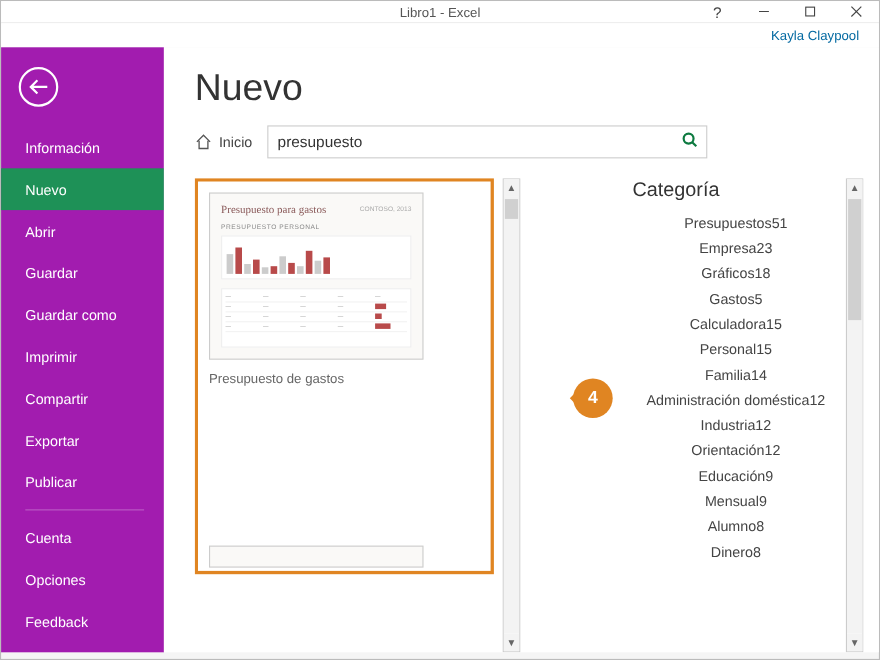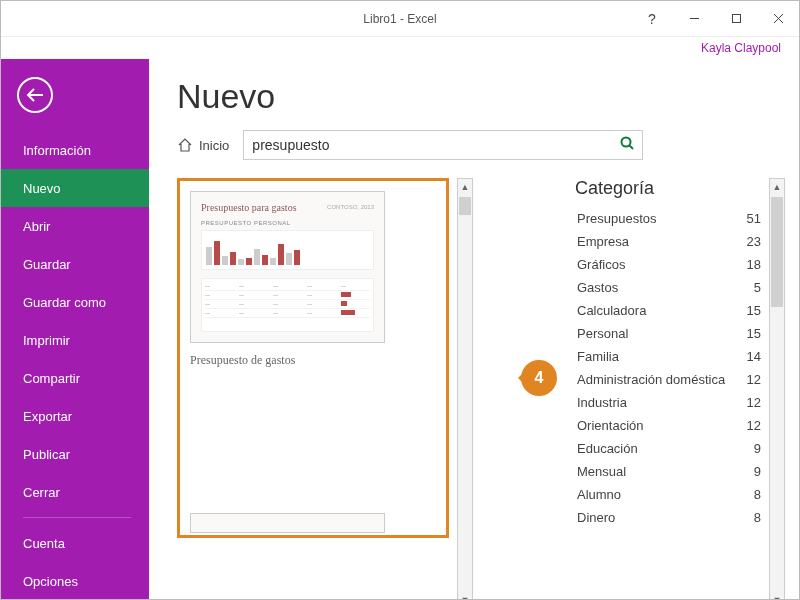--- a/index.html
+++ b/index.html
@@ -1,24 +1,24 @@
 <!DOCTYPE html>
 <html><head>
 <meta charset="utf-8">
 <style>
 * { box-sizing: border-box; margin: 0; padding: 0; font-family: "Segoe UI", Arial, sans-serif; }
 body { width: 800px; height: 600px; background: #f5f5f5; overflow: hidden; border: 1px solid #bbb; position: relative; }
 
-.titlebar { height: 36px; background: #fff; display: flex; align-items: center; position: relative; border-bottom: 1px solid #eee; }
+.titlebar { height: 20px; background: #fff; display: flex; align-items: center; position: relative; border-bottom: 1px solid #eee; }
 .titlebar-title { position: absolute; left: 50%; transform: translateX(-50%); font-size: 12px; color: #555; }
 .titlebar-controls { margin-left: auto; display: flex; }
 .titlebar-btn { width: 42px; height: 28px; display: flex; align-items: center; justify-content: center; color: #444; font-size: 14px; }
 .titlebar-btn svg { width: 11px; height: 11px; stroke: #444; stroke-width: 1; fill: none; }
 
-.userline { height: 22px; background: #fff; display: flex; align-items: center; justify-content: flex-end; padding-right: 18px; font-size: 12px; color: #a21caf; }
+.userline { height: 22px; background: #fff; display: flex; align-items: center; justify-content: flex-end; padding-right: 18px; font-size: 12px; color: #0369a1; }
 
 .main { display: flex; height: calc(600px - 28px - 22px); }
 
 .sidebar { width: 148px; background: #a21caf; color: #fff; padding-top: 10px; }
 .back-circle { width: 36px; height: 36px; border: 2px solid #fff; border-radius: 50%; margin: 8px 0 18px 16px; display: flex; align-items: center; justify-content: center; }
 .back-circle svg { width: 18px; height: 14px; fill: #fff; }
 .side-item { height: 38px; display: flex; align-items: center; padding-left: 22px; font-size: 13px; cursor: pointer; }
 .side-item.active { background: #1e9157; }
 .side-divider { border-top: 1px solid rgba(255,255,255,0.25); margin: 6px 18px 6px 22px; }
 
@@ -45,30 +45,30 @@
 .tpl-brand { font-size: 6px; color:#aaa; position:absolute; top:12px; right:10px;}
 .tpl-sub { font-size: 6px; color:#888; position:absolute; top:28px; left:10px; letter-spacing:0.5px;}
 .tpl-chart { position:absolute; top:38px; left:10px; right:10px; height:40px; display:flex; align-items:flex-end; gap:2px; border:1px solid #eee; padding:4px; background:#fff;}
 .bar { width: 6px; }
 .b-gray { background:#ccc; }
 .b-red { background:#b84a4a; }
 .tpl-table { position:absolute; top:86px; left:10px; right:10px; bottom:10px; border:1px solid #eee; background:#fff; font-size:5px; color:#999; padding:3px;}
 .tpl-table-row { display:flex; gap:6px; padding:1px 0; border-bottom:1px solid #f2f2f2;}
 .tpl-table-row span { width: 28px; }
 .tpl-bar-cell { width:10px; height:5px; background:#b84a4a; }
-.template-label { font-size: 12px; color: #666; margin-top: 10px; font-family: Liberation Serif, serif; }
+.template-label { font-size: 12px; color: #666; margin-top: 10px; }
 .template-second { border:1px solid #ccc; width:195px; height:20px; margin-top: 145px; background:#faf9f7;}
 
 .callout { position:absolute; left: 344px; top: 182px; width:36px; height:36px; background:#e08522; border-radius:50%; display:flex; align-items:center; justify-content:center; color:#fff; font-weight:bold; font-size:16px; }
 .callout::before { content:""; position:absolute; left:-10px; top:11px; border:7px solid transparent; border-right-color:#e08522; }
 
 .category-pane { width: 210px; display:flex; }
 .cat-body { flex:1; }
 .cat-heading { font-size: 18px; font-weight: 400; color:#333; margin-bottom: 8px; }
-.cat-item { display:flex; justify-content:space-between; padding: 4px 8px 4px 2px; font-size: 13px; color:#444; cursor:pointer; }
+.cat-item { display:flex; justify-content:center; padding: 4px 8px 4px 2px; font-size: 13px; color:#444; cursor:pointer; }
 .cat-scroll { width:16px; border:1px solid #ccc; display:flex; flex-direction:column; }
 .cat-thumb { position:absolute; left:1px; right:1px; top:2px; height:110px; background:#d0d0d0;}
 </style>
 </head>
 <body>
 
 <div class="titlebar">
   <span class="titlebar-title">Libro1 - Excel</span>
   <div class="titlebar-controls">
     <div class="titlebar-btn">?</div>
@@ -104,21 +104,20 @@
     </div>
     <div class="side-item">Información</div>
     <div class="side-item active">Nuevo</div>
     <div class="side-item">Abrir</div>
     <div class="side-item">Guardar</div>
     <div class="side-item">Guardar como</div>
     <div class="side-item">Imprimir</div>
     <div class="side-item">Compartir</div>
     <div class="side-item">Exportar</div>
     <div class="side-item">Publicar</div>
-    <div class="side-item">Cerrar</div>
     <div class="side-divider"></div>
     <div class="side-item">Cuenta</div>
     <div class="side-item">Opciones</div>
     <div class="side-item">Feedback</div>
   </div>
 
   <div class="content">
     <div class="heading">Nuevo</div>
     <div class="searchrow">
       <span class="home-icon"><svg viewBox="0 0 16 16">

